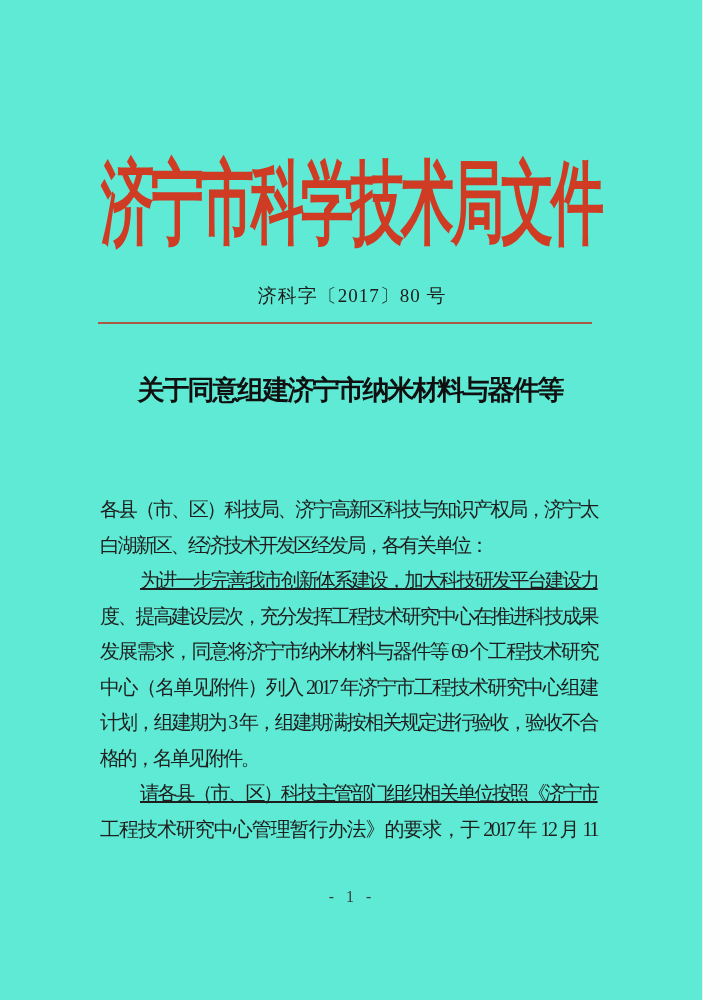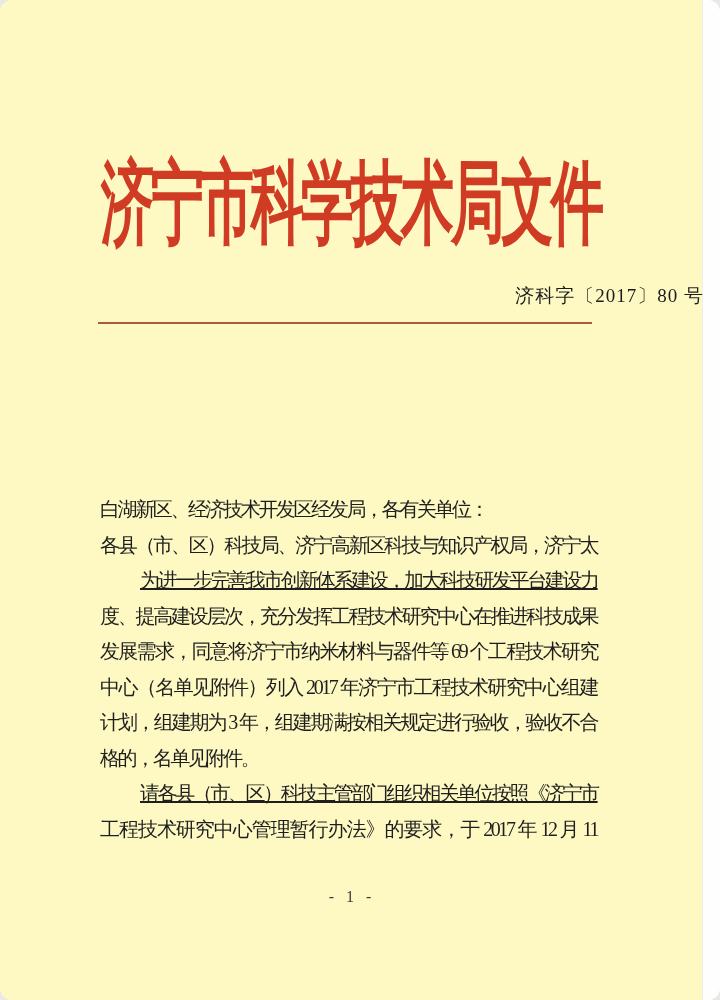--- a/index.html
+++ b/index.html
@@ -1,35 +1,35 @@
 <!DOCTYPE html>
 <html><head>
 <meta charset="utf-8">
 <style>
   html,body{margin:0;padding:0;background:#e8e8e6;}
   .page{
     position:relative;width:720px;height:1000px;margin:0 auto;
-    background:#fef9c3;overflow:hidden;
-    font-family:"Liberation Serif","DejaVu Serif",serif;color:#232323;border-radius:12px;
+    background:#5eead4;overflow:hidden;
+    font-family:"Liberation Serif","DejaVu Serif",serif;color:#232323;
   }
   
   .scan-edge{
     position:absolute;top:0;right:0;width:17px;height:100%;
     background:#fefefe;border-left:1px solid #ededeb;
   }
   
   .agency-wrap{position:absolute;top:143px;left:0;width:702px;height:94px;text-align:center;}
   .agency{
     display:inline-block;white-space:nowrap;
     font-size:53px;font-weight:bold;letter-spacing:-3px;
     color:#d03b24;
     transform:scaleY(1.72);transform-origin:50% 0;
   }
   .doc-number{
-    position:absolute;top:283px;left:0;width:704px;text-align:right;
+    position:absolute;top:283px;left:0;width:704px;text-align:center;
     font-size:19px;letter-spacing:1px;color:#1c1c1c;
   }
   .red-line{
     position:absolute;top:322px;left:98px;width:494px;height:2px;
     background:#aa5a43;
   }
   .doc-title{
     position:absolute;top:369px;left:0;width:700px;text-align:center;
     font-weight:bold;color:#101010;
     font-size:27px;line-height:43px;letter-spacing:-2px;
@@ -59,25 +59,26 @@
 
   <div class="agency-wrap">
     <span class="agency">济宁市科学技术局文件</span>
   </div>
 
   <div class="doc-number">济科字〔2017〕80 号</div>
 
   <div class="red-line"></div>
 
   <div class="doc-title">
+    <div>关于同意组建济宁市纳米材料与器件等</div>
   </div>
 
   <div class="body-block">
+    <div class="bline fill">各县（市、区）科技局、济宁高新区科技与知识产权局，济宁太</div>
     <div class="bline end">白湖新区、经济技术开发区经发局，各有关单位：</div>
-    <div class="bline fill">各县（市、区）科技局、济宁高新区科技与知识产权局，济宁太</div>
     <div class="bline fill ind">为进一步完善我市创新体系建设，加大科技研发平台建设力</div>
     <div class="bline fill">度、提高建设层次，充分发挥工程技术研究中心在推进科技成果</div>
     <div class="bline fill">发展需求，同意将济宁市纳米材料与器件等 69 个工程技术研究</div>
     <div class="bline fill">中心（名单见附件）列入 2017 年济宁市工程技术研究中心组建</div>
     <div class="bline fill">计划，组建期为 3 年，组建期满按相关规定进行验收，验收不合</div>
     <div class="bline end">格的，名单见附件。</div>
     <div class="bline fill ind">请各县（市、区）科技主管部门组织相关单位按照《济宁市</div>
     <div class="bline fill">工程技术研究中心管理暂行办法》的要求，于 2017 年 12 月 11</div>
   </div>
 

